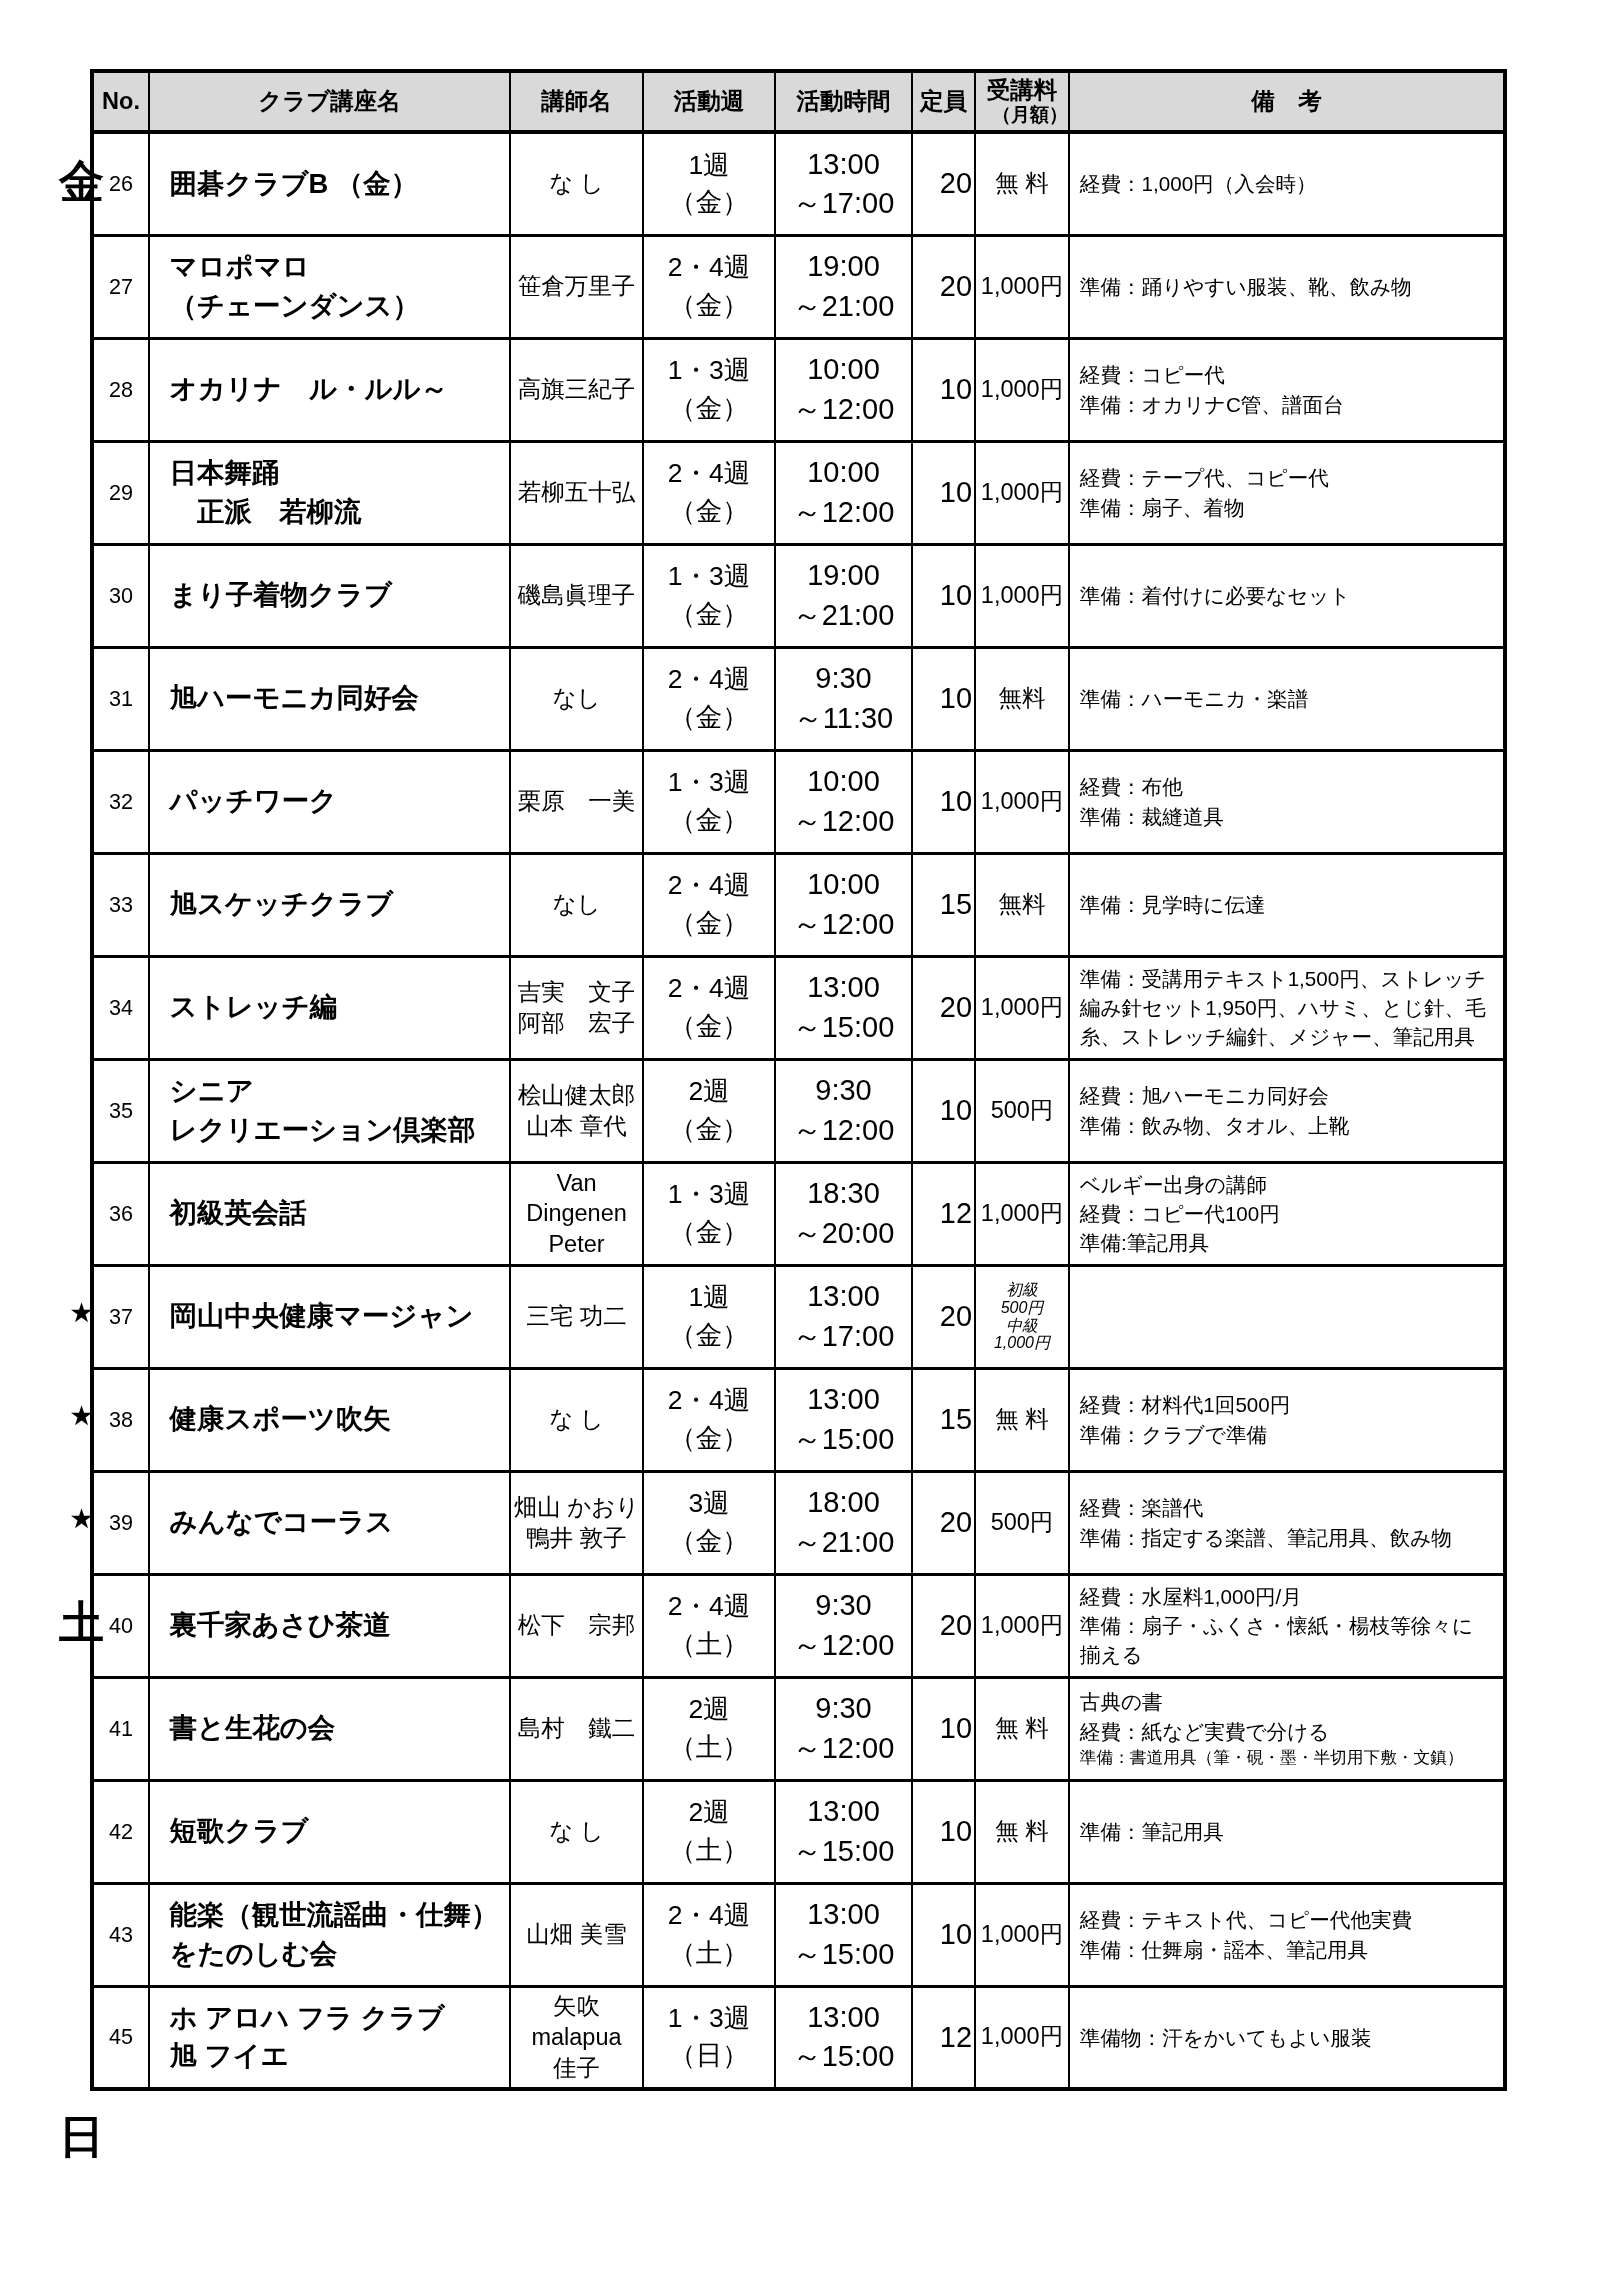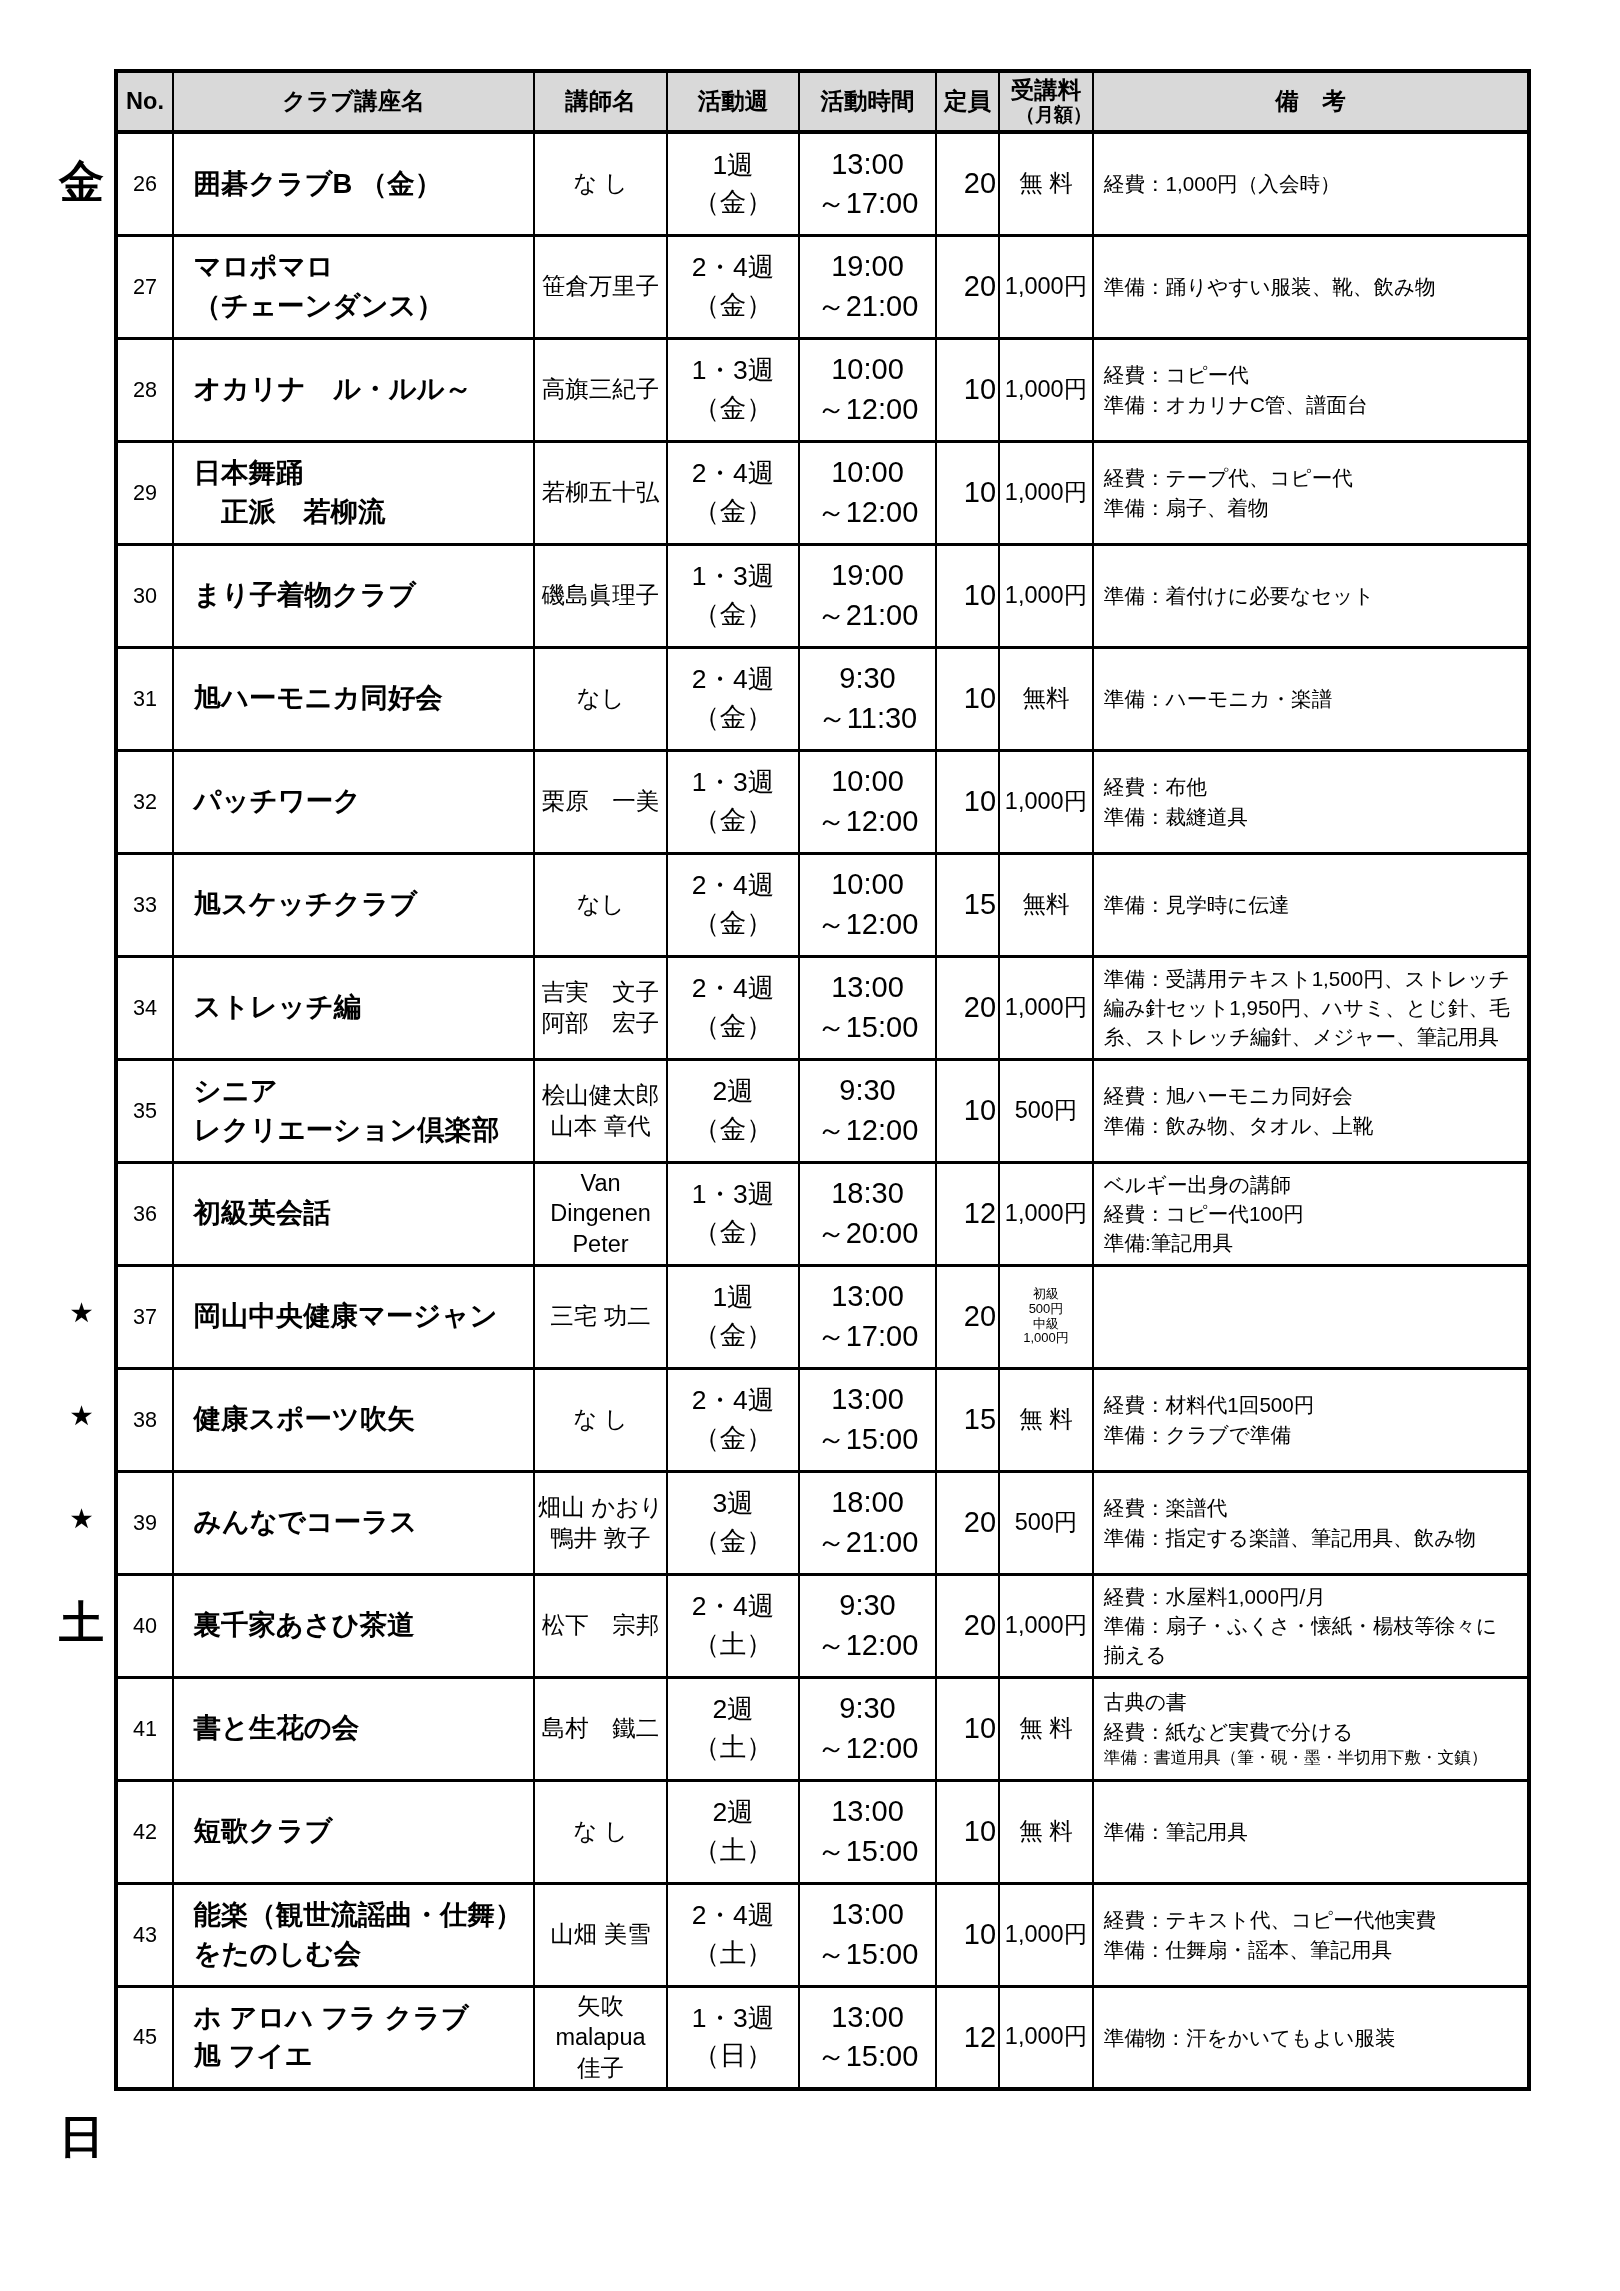--- a/index.html
+++ b/index.html
@@ -2,21 +2,21 @@
 <html><head>
 <meta charset="utf-8">
 <style>
   * { box-sizing: border-box; }
   html,body { margin:0; padding:0; }
   body {
     width:1620px; height:2292px; background:#ffffff; position:relative;
     font-family:"Liberation Sans","DejaVu Sans",sans-serif; color:#000;
   }
   table.course-table {
-    position:absolute; left:114px; top:69px; width:1413px;
+    position:absolute; left:90px; top:69px; width:1413px;
     border-collapse:collapse; table-layout:fixed;
     border:4.9px solid #000;
   }
   th, td {
     border-left:2px solid #000; border-right:2px solid #000;
     border-top:3.9px solid #000; border-bottom:3.9px solid #000;
     padding:0; vertical-align:middle; overflow:hidden;
   }
   thead th {
     background:#d9d9d9; height:61px; font-weight:bold; font-size:23.5px;
@@ -25,21 +25,21 @@
   thead th .sub { font-size:19px; font-weight:bold;margin-left:16px; }
   tbody tr { height:103px; }
   td { white-space:pre-line; }
   .c-no        { font-size:21.6px; text-align:center; }
   .c-name      { font-size:27.4px; text-align:left; padding:3.9px 5.9px 3.9px 19.6px; line-height:1.4;font-weight:bold; }
   .c-instructor{ font-size:23.5px; text-align:center; line-height:1.3; padding:2px; }
   .c-week      { font-size:26.5px; text-align:center; line-height:1.4; }
   .c-time      { font-size:29px; text-align:center; line-height:1.35; }
   .c-capacity  { font-size:29px; text-align:center;padding-left:25px; }
   .c-fee       { font-size:23.5px; text-align:center; line-height:1.35; }
-  .c-fee.fee-small { font-size:13px; line-height:1.12; }
+  .c-fee.fee-small { font-size:16px; line-height:1.12;font-style:italic; }
   .c-remarks   { font-size:20.6px; text-align:left; padding:3.9px 9.8px; line-height:1.42;margin-left:18px; }
   .c-remarks .rline { min-height:0; }
   .c-remarks .small-line { font-size:16.7px; }
   .day-label {
     position:absolute; left:55px; width:53px; text-align:center;
     transform:translateY(-50%); font-size:45px; font-weight:bold; line-height:1;
   }
   .star-label {
     position:absolute; left:55px; width:53px; text-align:center;
     transform:translateY(-50%); font-size:27.4px; line-height:1;

